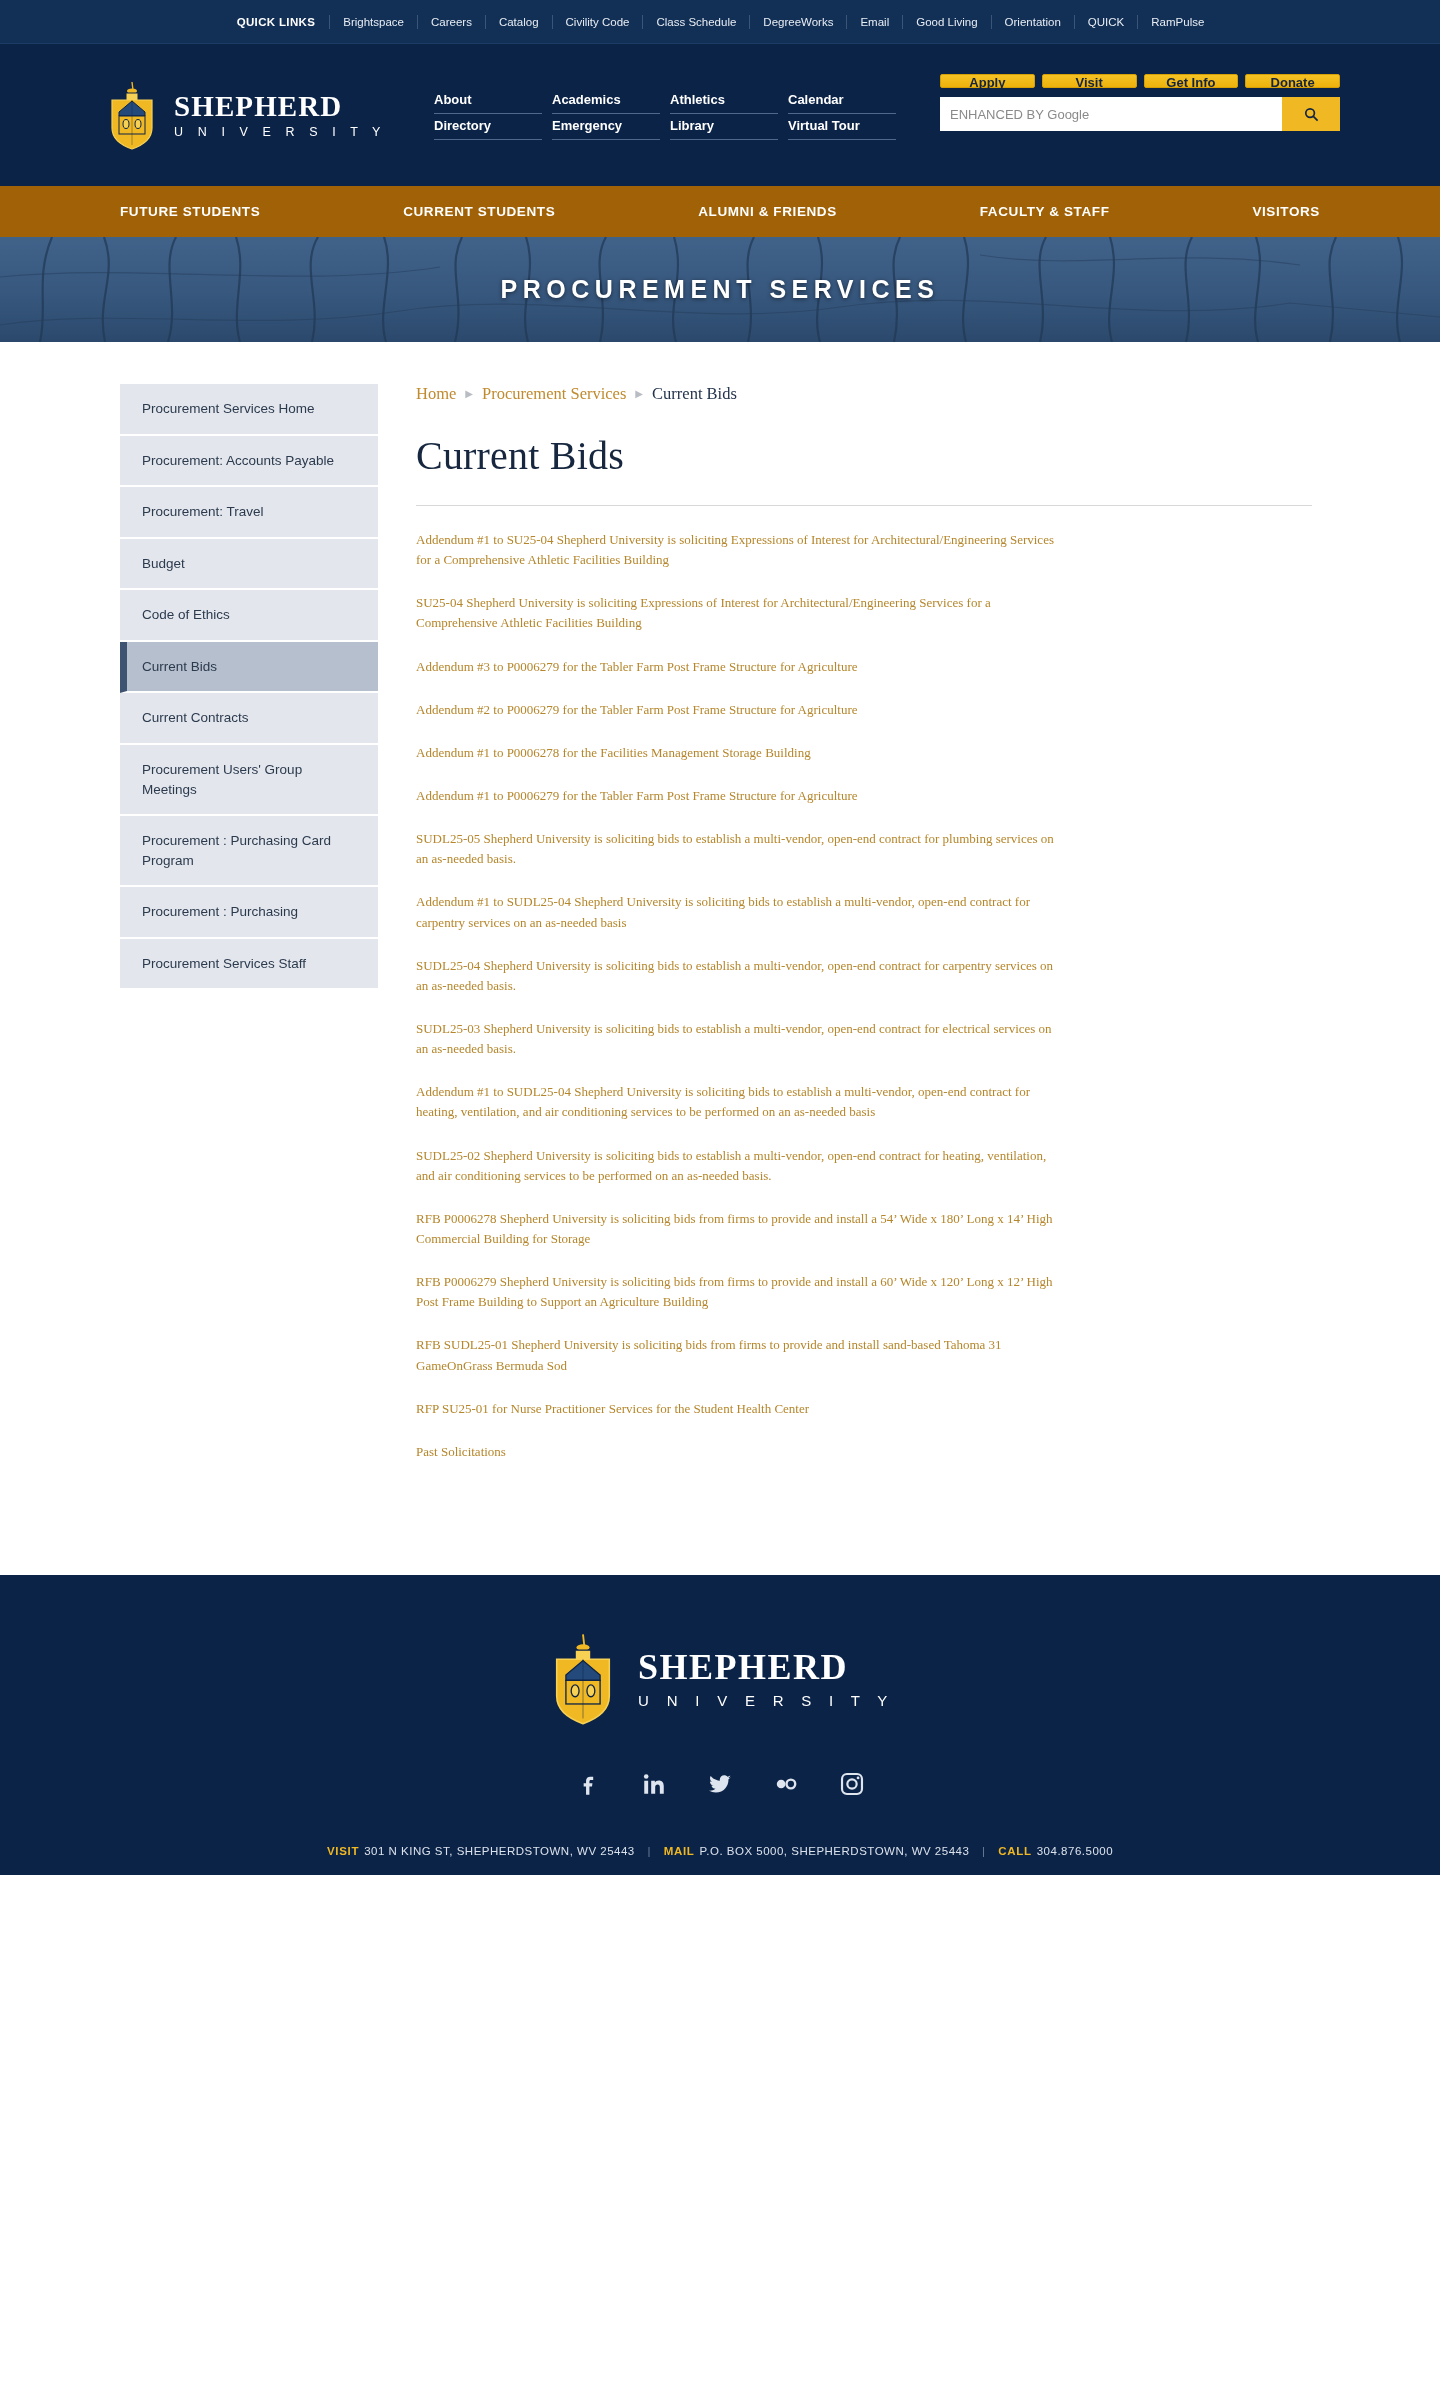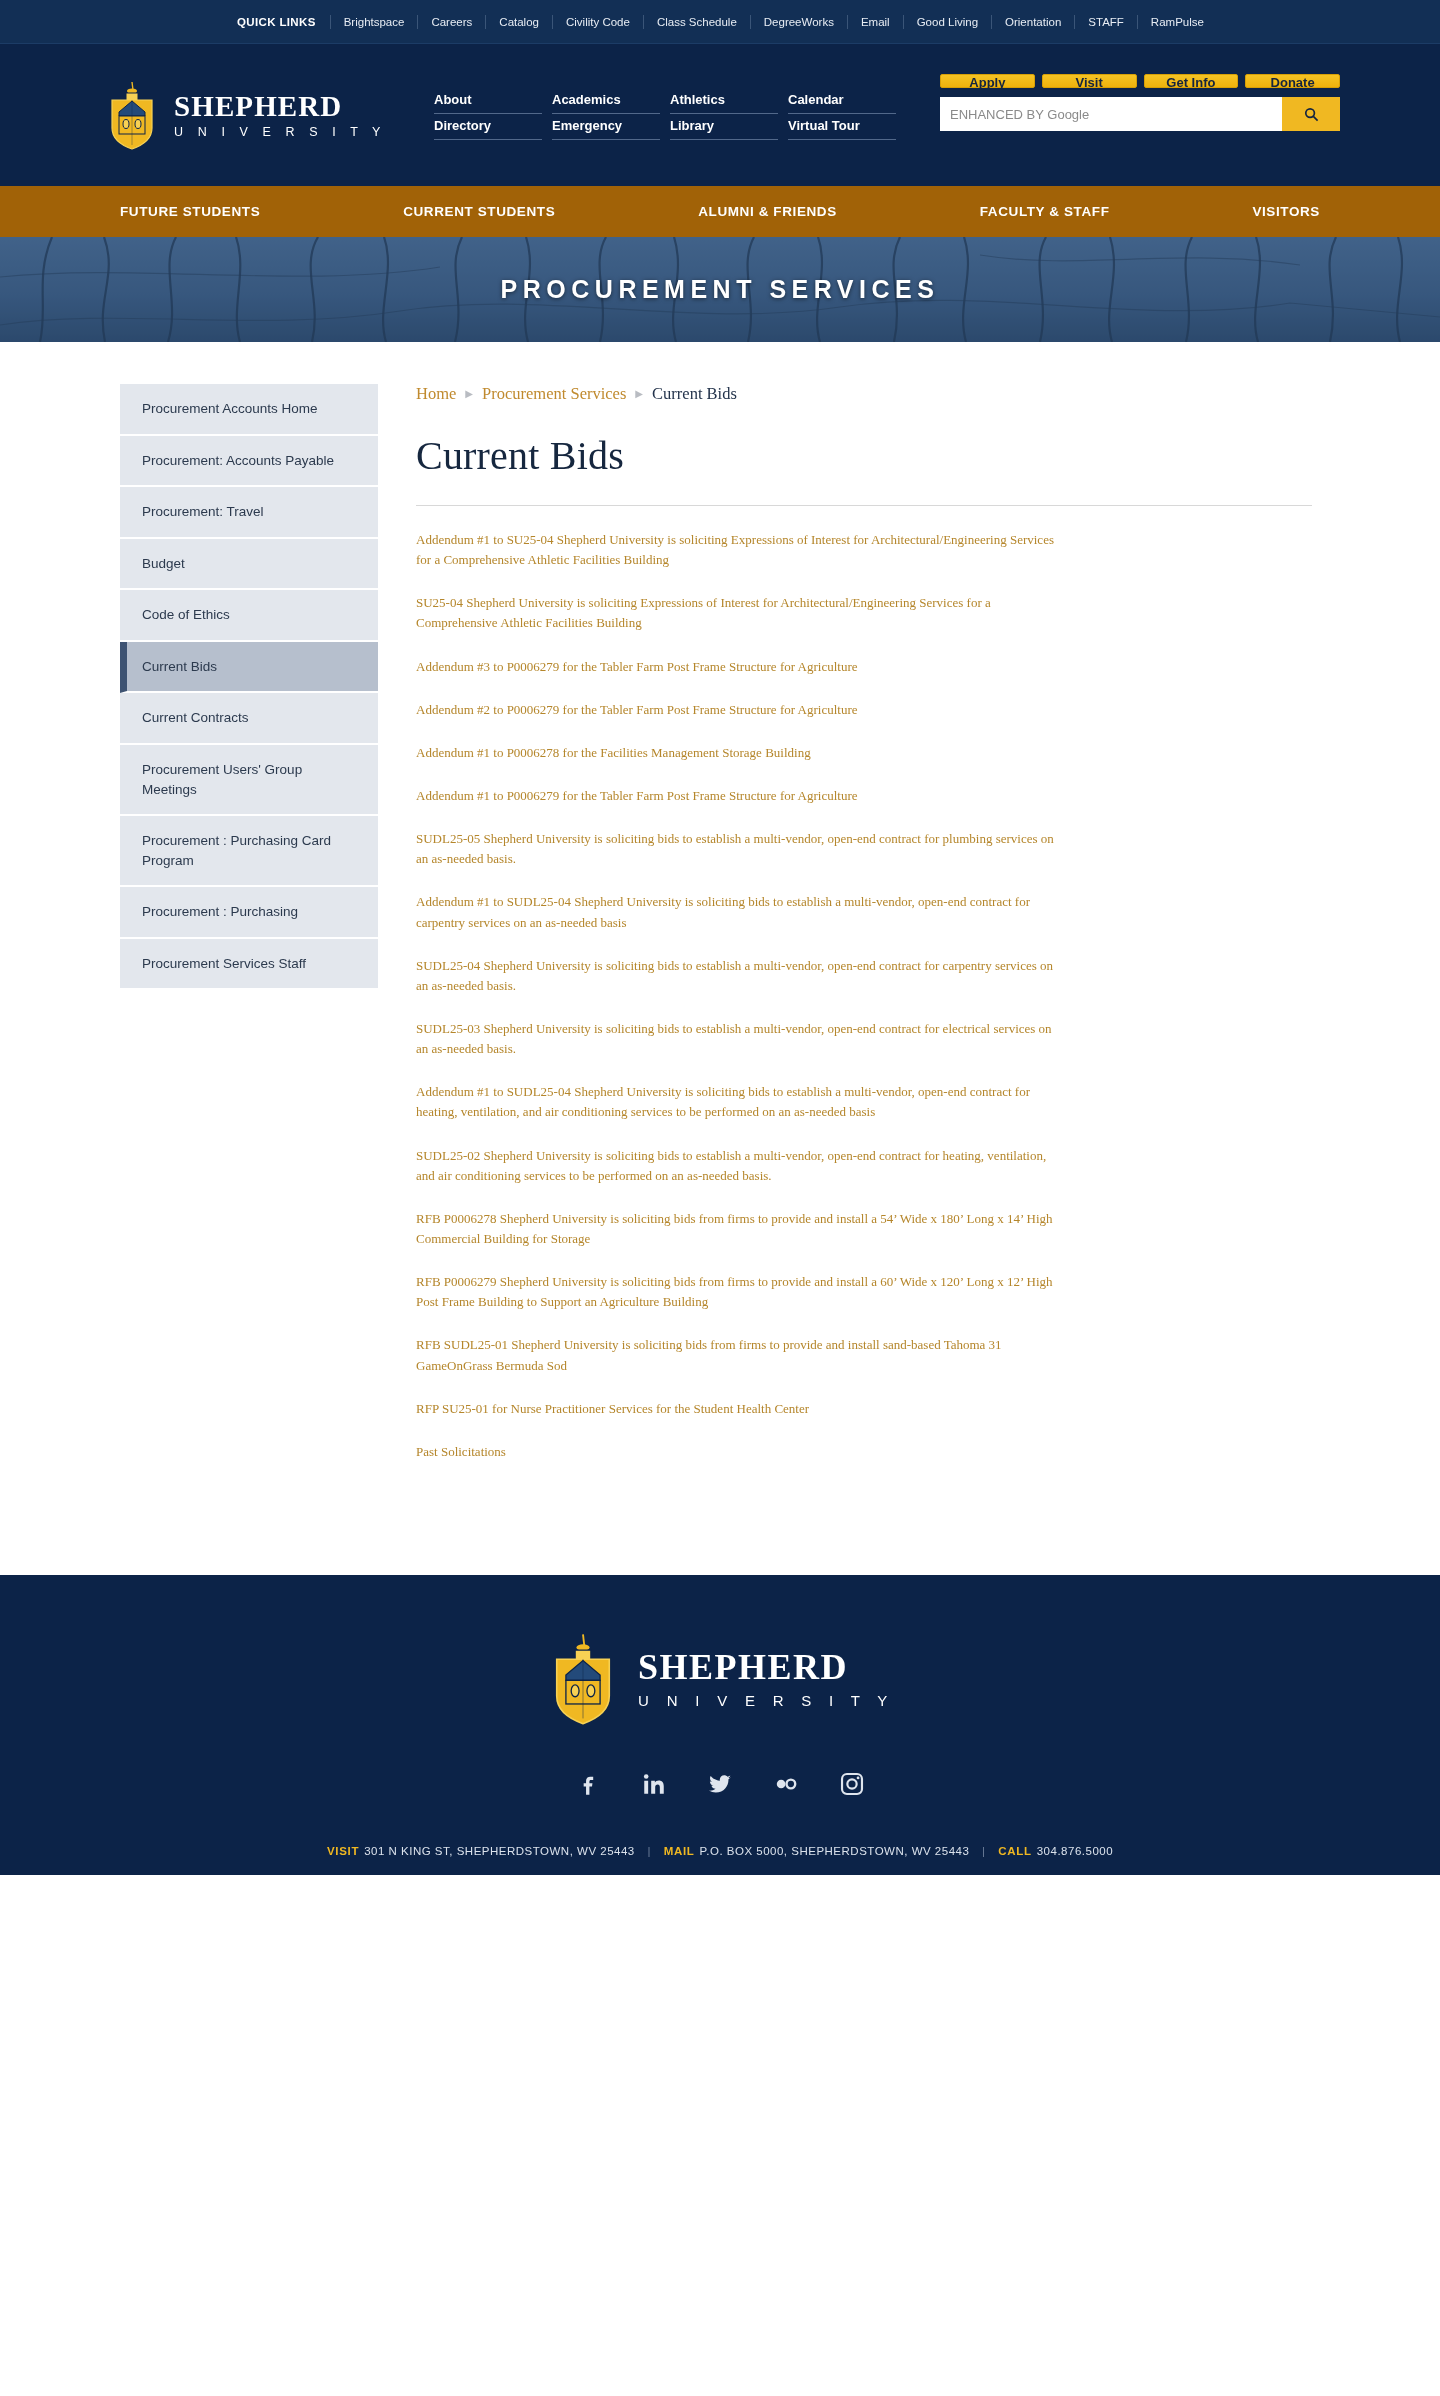--- a/index.html
+++ b/index.html
@@ -322,21 +322,21 @@
     <span class="ql-label">QUICK LINKS</span>
     <a class="ql-item">Brightspace</a>
     <a class="ql-item">Careers</a>
     <a class="ql-item">Catalog</a>
     <a class="ql-item">Civility Code</a>
     <a class="ql-item">Class Schedule</a>
     <a class="ql-item">DegreeWorks</a>
     <a class="ql-item">Email</a>
     <a class="ql-item">Good Living</a>
     <a class="ql-item">Orientation</a>
-    <a class="ql-item">STAFF</a>
+    <a class="ql-item">QUICK</a>
     <a class="ql-item">RamPulse</a>
   </div>
 </div>
 
 <div class="masthead">
   <div class="mast-inner">
 
     <a class="brand">
       <svg class="crest" viewBox="0 0 56 70">
         <path d="M28 2 L29 10" stroke="#f0b822" stroke-width="1.4" fill="none"></path>
@@ -435,21 +435,21 @@
       <path d="M980 18 C1080 34 1180 10 1300 28"></path>
     </g>
   </svg>
   <div class="hero-overlay"></div>
   <div class="hero-title">PROCUREMENT SERVICES</div>
 </div>
 
 <div class="page-wrap">
 
   <nav class="sidebar">
-    <a class="side-item">Procurement Accounts Home</a>
+    <a class="side-item">Procurement Services Home</a>
     <a class="side-item">Procurement: Accounts Payable</a>
     <a class="side-item">Procurement: Travel</a>
     <a class="side-item">Budget</a>
     <a class="side-item">Code of Ethics</a>
     <a class="side-item active">Current Bids</a>
     <a class="side-item">Current Contracts</a>
     <a class="side-item">Procurement Users' Group Meetings</a>
     <a class="side-item">Procurement : Purchasing Card Program</a>
     <a class="side-item">Procurement : Purchasing</a>
     <a class="side-item">Procurement Services Staff</a>

